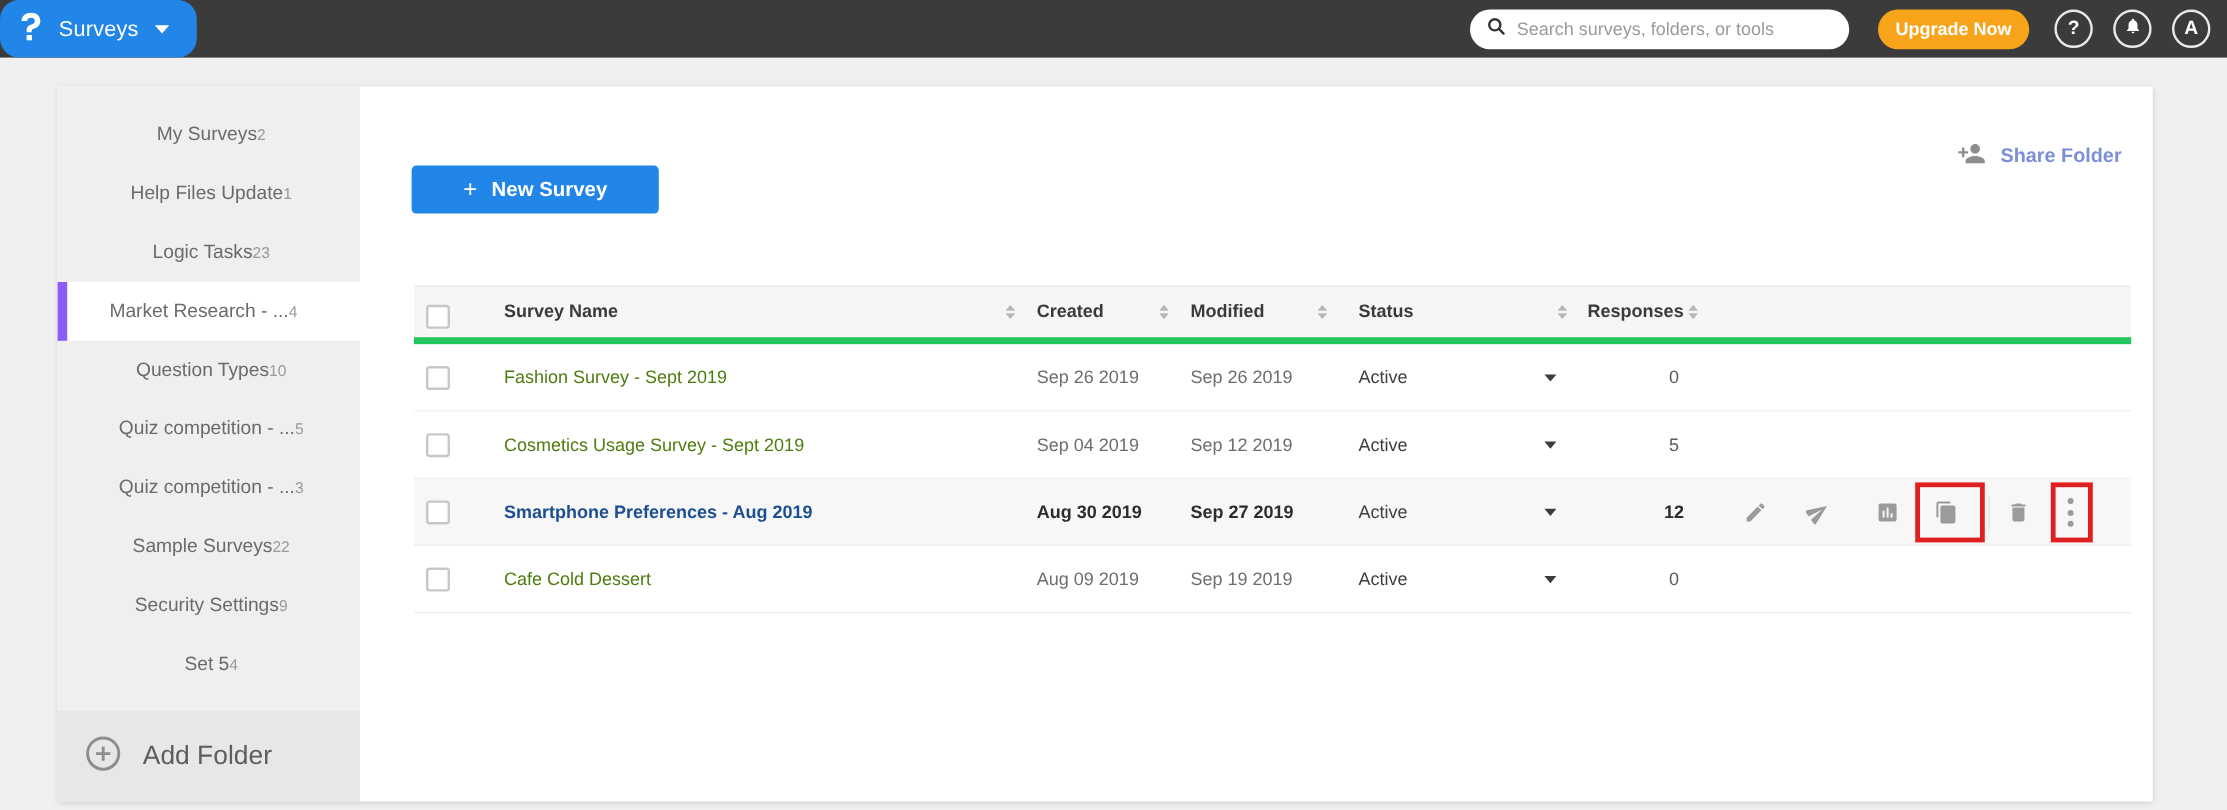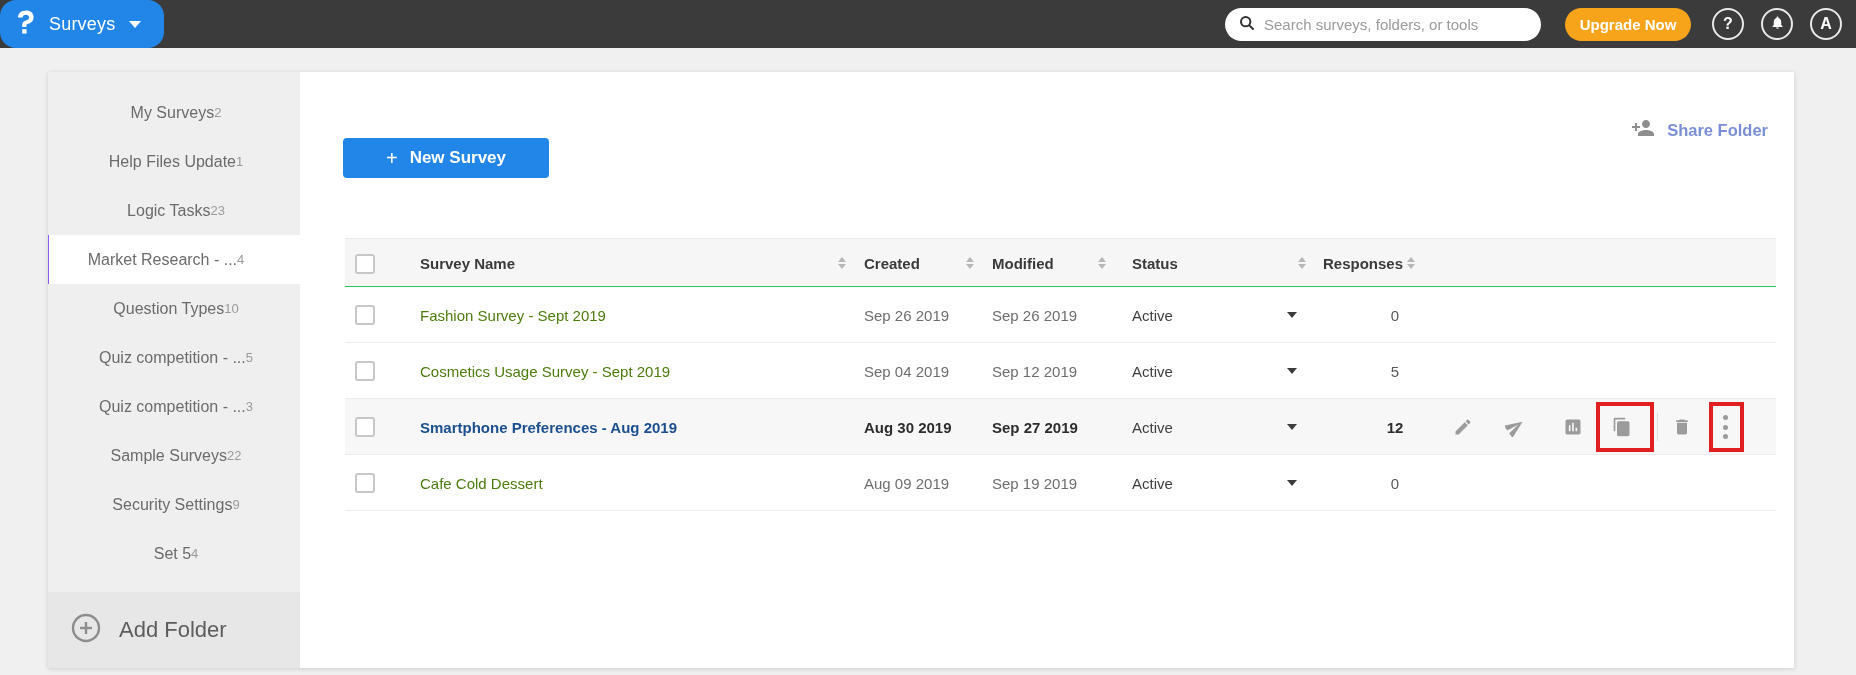--- a/index.html
+++ b/index.html
@@ -29,39 +29,39 @@
   .card { position:absolute; left:48px; top:72px; width:1746px; height:596px; background:#fff;
           box-shadow:0 1px 5px rgba(0,0,0,.14); }
 
   
   .side { position:absolute; left:0; top:0; width:252px; height:596px; }
   .side-items { position:absolute; left:0; top:0; width:252px; height:520px; background:#efeff0; padding-top:16px; }
   .side-item { height:49px; display:flex; align-items:center; justify-content:center;
                padding:0 26px 0 30px; cursor:pointer; }
   .side-item .si-label { color:#6b6b6b; font-size:16px; white-space:nowrap; }
   .side-item .si-count { color:#9a9a9a; font-size:13px; }
-  .side-item.selected { background:#fff; border-left:1px solid #8b5cf6; padding-left:9px; }
+  .side-item.selected { background:#fff; border-left:8px solid #8b5cf6; padding-left:9px; }
   .add-folder { position:absolute; left:0; top:520px; width:252px; height:76px; background:#e7e7e8;
                 display:flex; align-items:center; gap:17px; padding-left:22px; cursor:pointer; }
   .add-folder .af-label { color:#5d5d5d; font-size:22px; }
 
   
   .new-survey { position:absolute; left:295px; top:66px; width:206px; height:40px; background:#2186e8;
                 border:none; border-radius:4px; color:#fff; font-size:17px; cursor:pointer;
                 font-family:"Liberation Sans", sans-serif; display:flex; align-items:center;
                 justify-content:center; gap:12px; font-weight:600; }
   .new-survey .plus { font-size:20px; font-weight:400; }
   .share-folder { position:absolute; right:26px; top:44px; display:flex; align-items:center; gap:12px;
                   cursor:pointer;font-weight:bold; }
   .share-folder .sf-label { color:#7b8fd8; font-size:16.5px; }
 
   
   .table { position:absolute; left:297px; top:166px; width:1431px; }
   .thead { position:relative; height:49px; background:#f6f6f7; border-top:1px solid #e9e9ea;
-           border-bottom:1px solid #22c55e; }
+           border-bottom:6px solid #22c55e; }
   .trow { position:relative; height:56px; border-bottom:1px solid #ececec; background:#fff; }
   .trow.hl { background:#f7f7f8; }
   .cell { position:absolute; top:50%; transform:translateY(-50%); font-size:15px; white-space:nowrap; }
   .hcell { color:#3a3a3a; font-weight:700; }
   .cbx { position:absolute; left:10px; width:20px; height:20px; background:#fff;
          border:2px solid #c7c7c7; border-radius:3px; cursor:pointer; }
   .thead .cbx { top:15px; }
   .trow .cbx { top:18px; }
   .c-name { left:75px; } .c-created { left:519px; } .c-modified { left:647px; }
   .c-status { left:787px; } .c-resphead { left:978px; }

